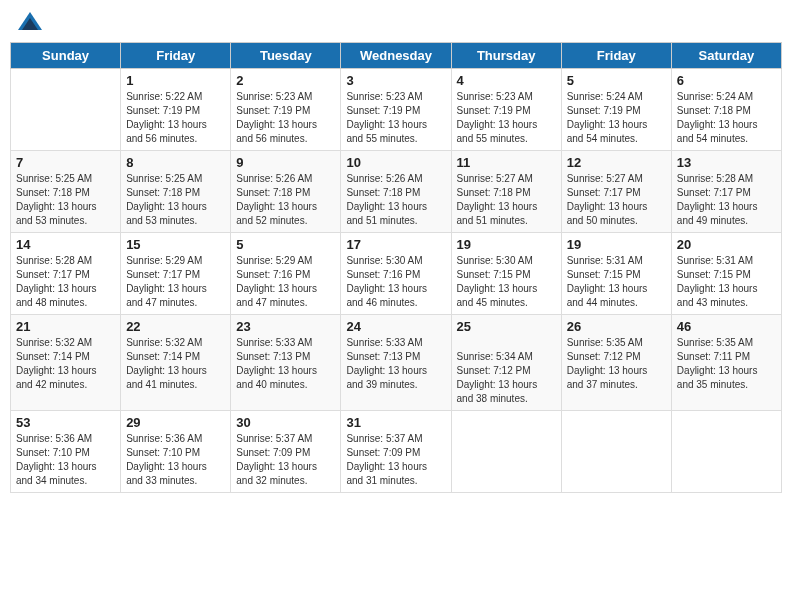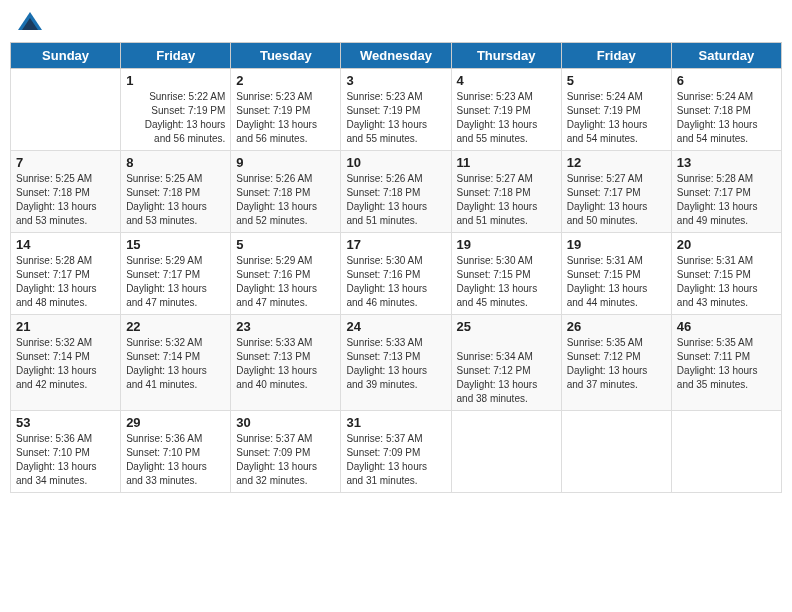--- a/index.html
+++ b/index.html
@@ -123,21 +123,21 @@
         <th>Thursday</th>
         <th>Friday</th>
         <th>Saturday</th>
       </tr>
   </thead>
   <tbody id="calendar-body">
   <tr>
         <td class="empty-cell"></td>
         <td>
           <div class="day-number">1</div>
-          <div class="day-info" style="white-space: pre-line; text-align: right;">Sunrise: 5:22 AM
+          <div class="day-info" style="white-space: pre-line;">Sunrise: 5:22 AM
 Sunset: 7:19 PM
 Daylight: 13 hours and 56 minutes.</div>
         </td>
         <td>
           <div class="day-number">2</div>
           <div class="day-info" style="white-space: pre-line;">Sunrise: 5:23 AM
 Sunset: 7:19 PM
 Daylight: 13 hours and 56 minutes.</div>
         </td>
         <td>

